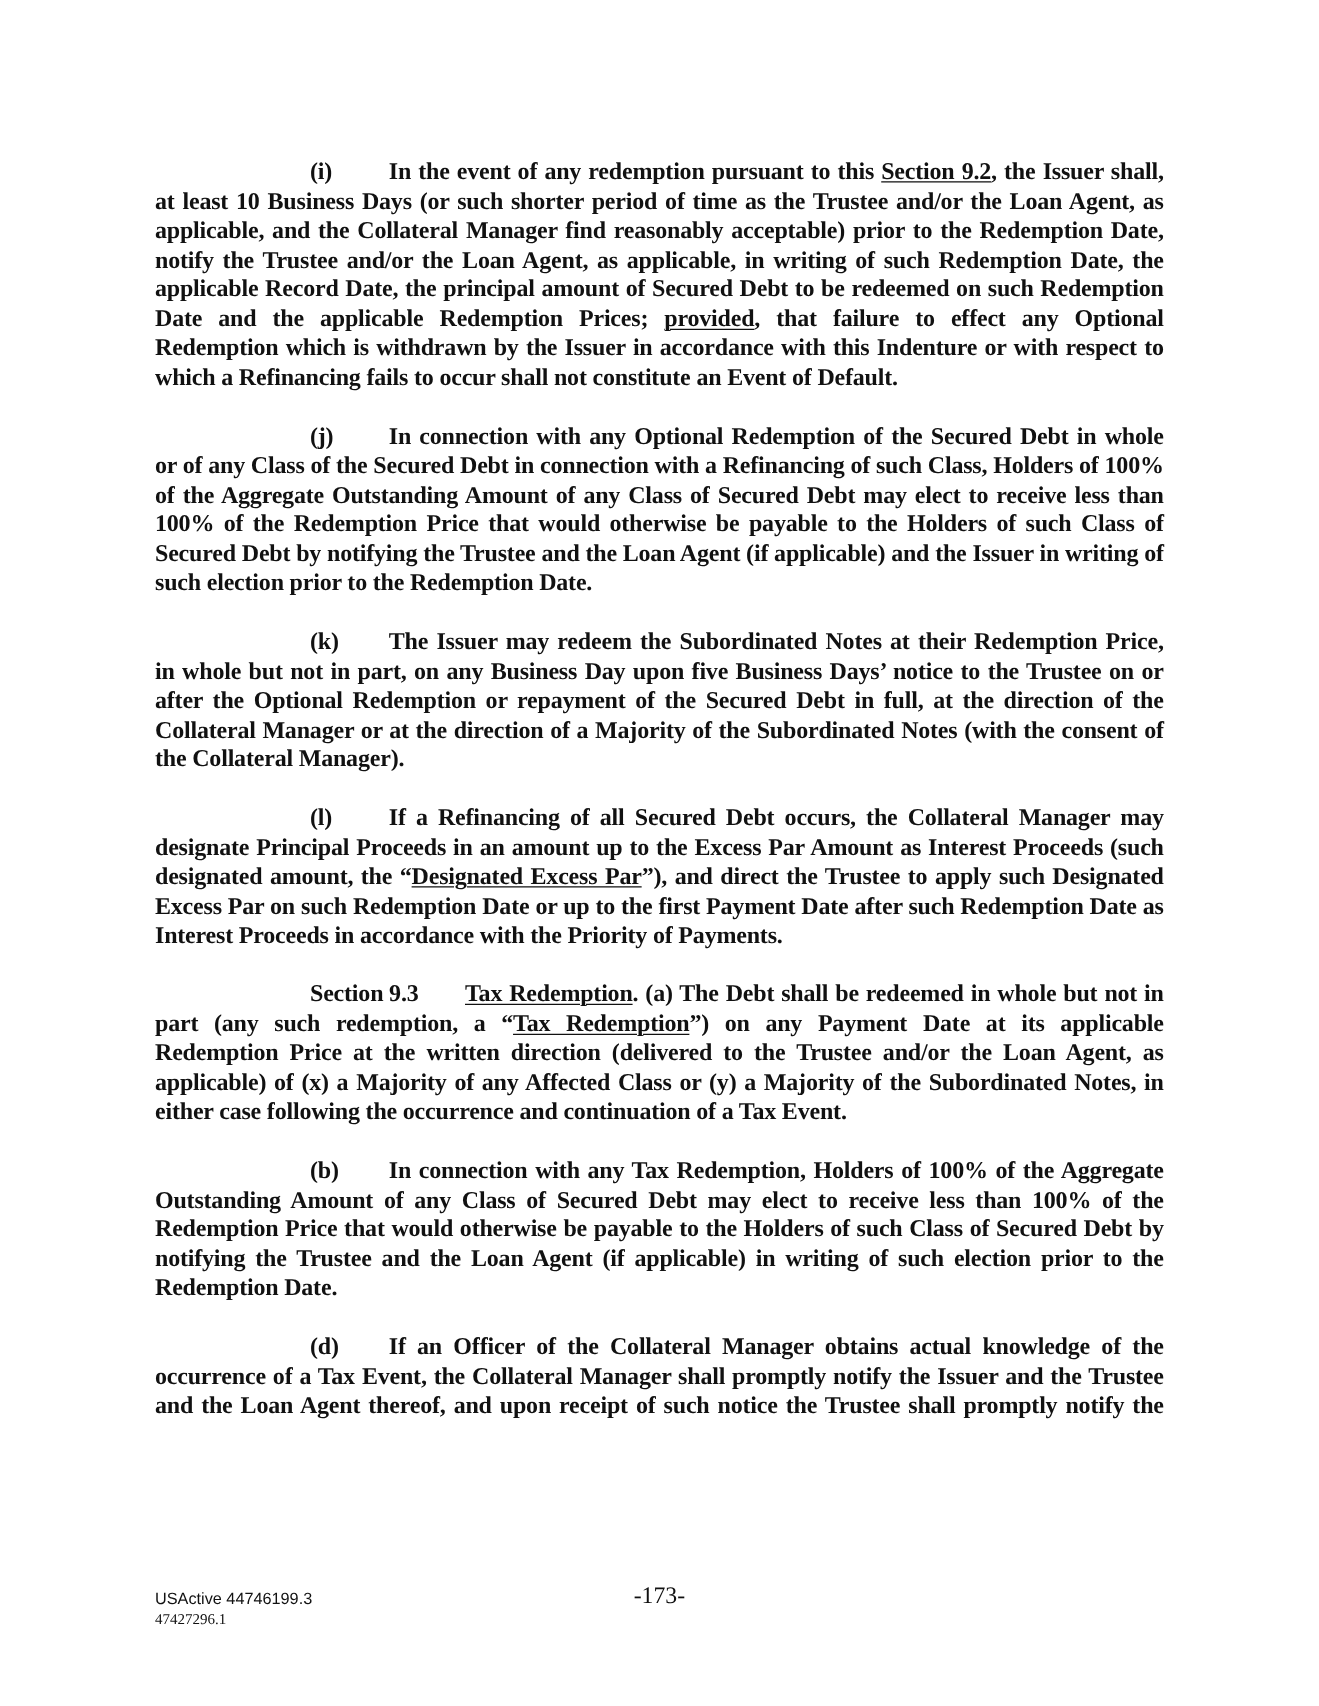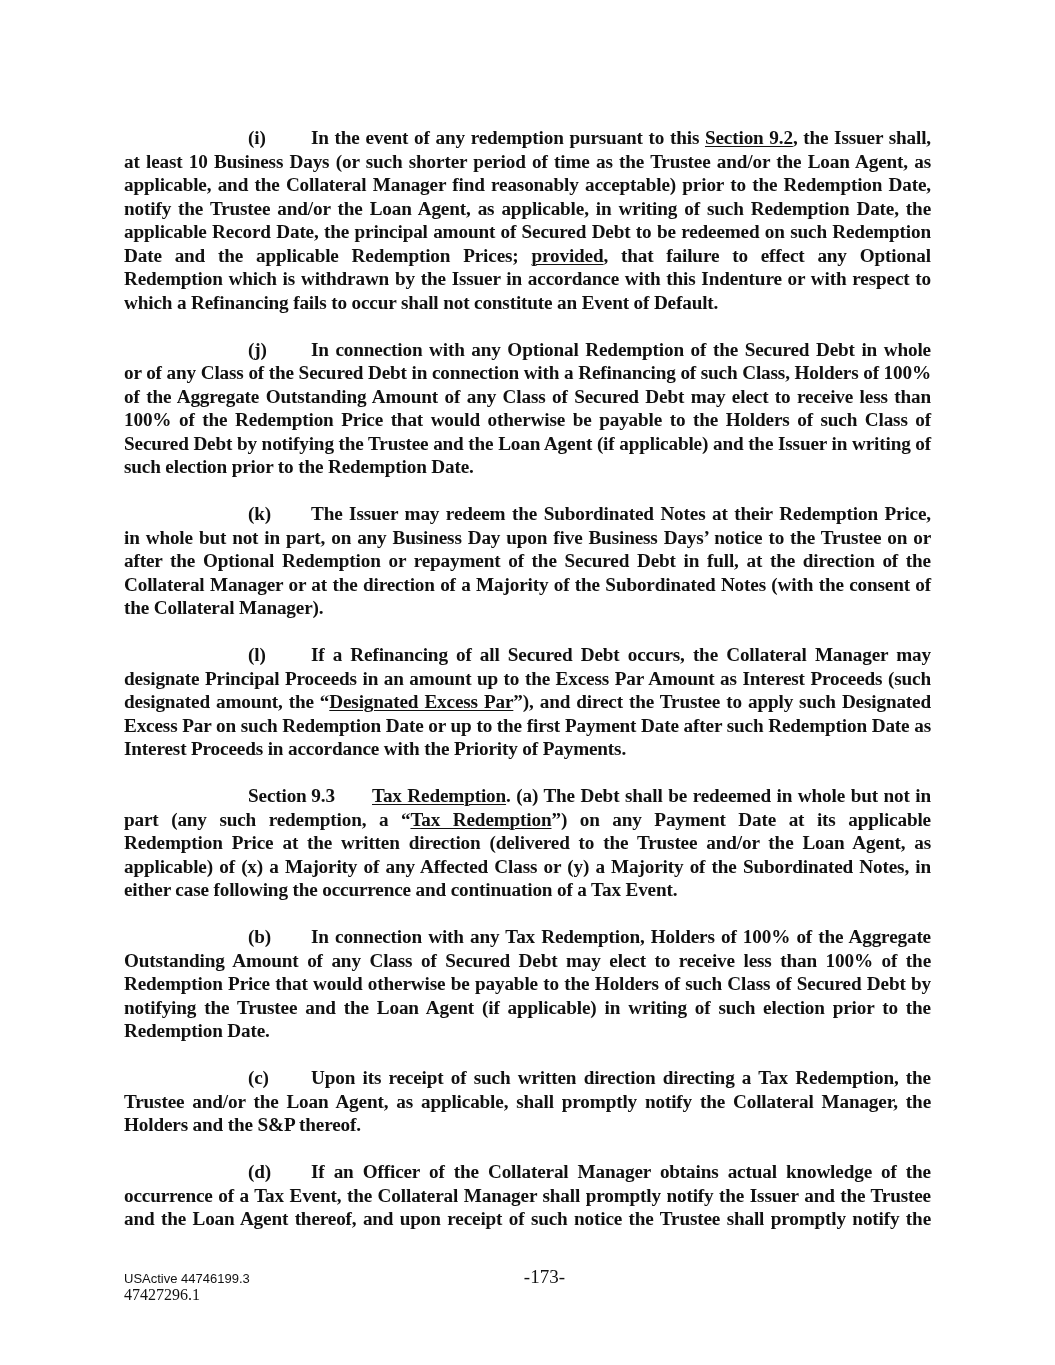--- a/index.html
+++ b/index.html
@@ -49,30 +49,30 @@
     top: 1270px;
   }
   .footer-id {
     font-family: "Liberation Sans", "DejaVu Sans", sans-serif;
     font-size: 13px;
     line-height: 17px;
     color: #111;
   }
   .footer-num {
     font-family: "Liberation Serif", "DejaVu Serif", serif;
-    font-size: 16px;
+    font-size: 12px;
     line-height: 16px;
     color: #111;
   }
   .page-number {
     position: absolute;
     left: 490px;
     top: 1266px;
     width: 75px;
-    text-align: right;
+    text-align: center;
     font-family: "Liberation Serif", "DejaVu Serif", serif;
     font-size: 19px;
     color: #111;
   }
 </style>
 </head>
 <body>
 
 <div class="page">
 
@@ -81,21 +81,20 @@
   <p class="para"><span class="label">(j)</span><span>In connection with any Optional Redemption of the Secured Debt in whole or of any Class of the Secured Debt in connection with a Refinancing of such Class, Holders of 100% of the Aggregate Outstanding Amount of any Class of Secured Debt may elect to receive less than 100% of the Redemption Price that would otherwise be payable to the Holders of such Class of Secured Debt by notifying the Trustee and the Loan Agent (if applicable) and the Issuer in writing of such election prior to the Redemption Date.</span></p>
 
   <p class="para"><span class="label">(k)</span><span>The Issuer may redeem the Subordinated Notes at their Redemption Price, in whole but not in part, on any Business Day upon five Business Days’ notice to the Trustee on or after the Optional Redemption or repayment of the Secured Debt in full, at the direction of the Collateral Manager or at the direction of a Majority of the Subordinated Notes (with the consent of the Collateral Manager).</span></p>
 
   <p class="para"><span class="label">(l)</span><span>If a Refinancing of all Secured Debt occurs, the Collateral Manager may designate Principal Proceeds in an amount up to the Excess Par Amount as Interest Proceeds (such designated amount, the “</span><span class="u">Designated Excess Par</span><span>”), and direct the Trustee to apply such Designated Excess Par on such Redemption Date or up to the first Payment Date after such Redemption Date as Interest Proceeds in accordance with the Priority of Payments.</span></p>
 
   <p class="para"><span class="label section">Section 9.3</span><span class="u">Tax Redemption</span><span>.  (a) The Debt shall be redeemed in whole but not in part (any such redemption, a “</span><span class="u">Tax Redemption</span><span>”) on any Payment Date at its applicable Redemption Price at the written direction (delivered to the Trustee and/or the Loan Agent, as applicable) of (x) a Majority of any Affected Class or (y) a Majority of the Subordinated Notes, in either case following the occurrence and continuation of a Tax Event.</span></p>
 
   <p class="para"><span class="label">(b)</span><span>In connection with any Tax Redemption, Holders of 100% of the Aggregate Outstanding Amount of any Class of Secured Debt may elect to receive less than 100% of the Redemption Price that would otherwise be payable to the Holders of such Class of Secured Debt by notifying the Trustee and the Loan Agent (if applicable) in writing of such election prior to the Redemption Date.</span></p>
 
-  <p class="para"><span class="label">(c)</span><span>Upon its receipt of such written direction directing a Tax Redemption, the Trustee and/or the Loan Agent, as applicable, shall promptly notify the Collateral Manager, the Holders and the S&amp;P thereof.</span></p>
 
   <p class="para" style="text-align-last: justify;"><span class="label">(d)</span><span>If an Officer of the Collateral Manager obtains actual knowledge of the occurrence of a Tax Event, the Collateral Manager shall promptly notify the Issuer and the Trustee and the Loan Agent thereof, and upon receipt of such notice the Trustee shall promptly notify the</span></p>
 
 </div>
 
 <div class="footer-left">
   <div class="footer-id">USActive 44746199.3</div>
   <div class="footer-num">47427296.1</div>
 </div>
 

